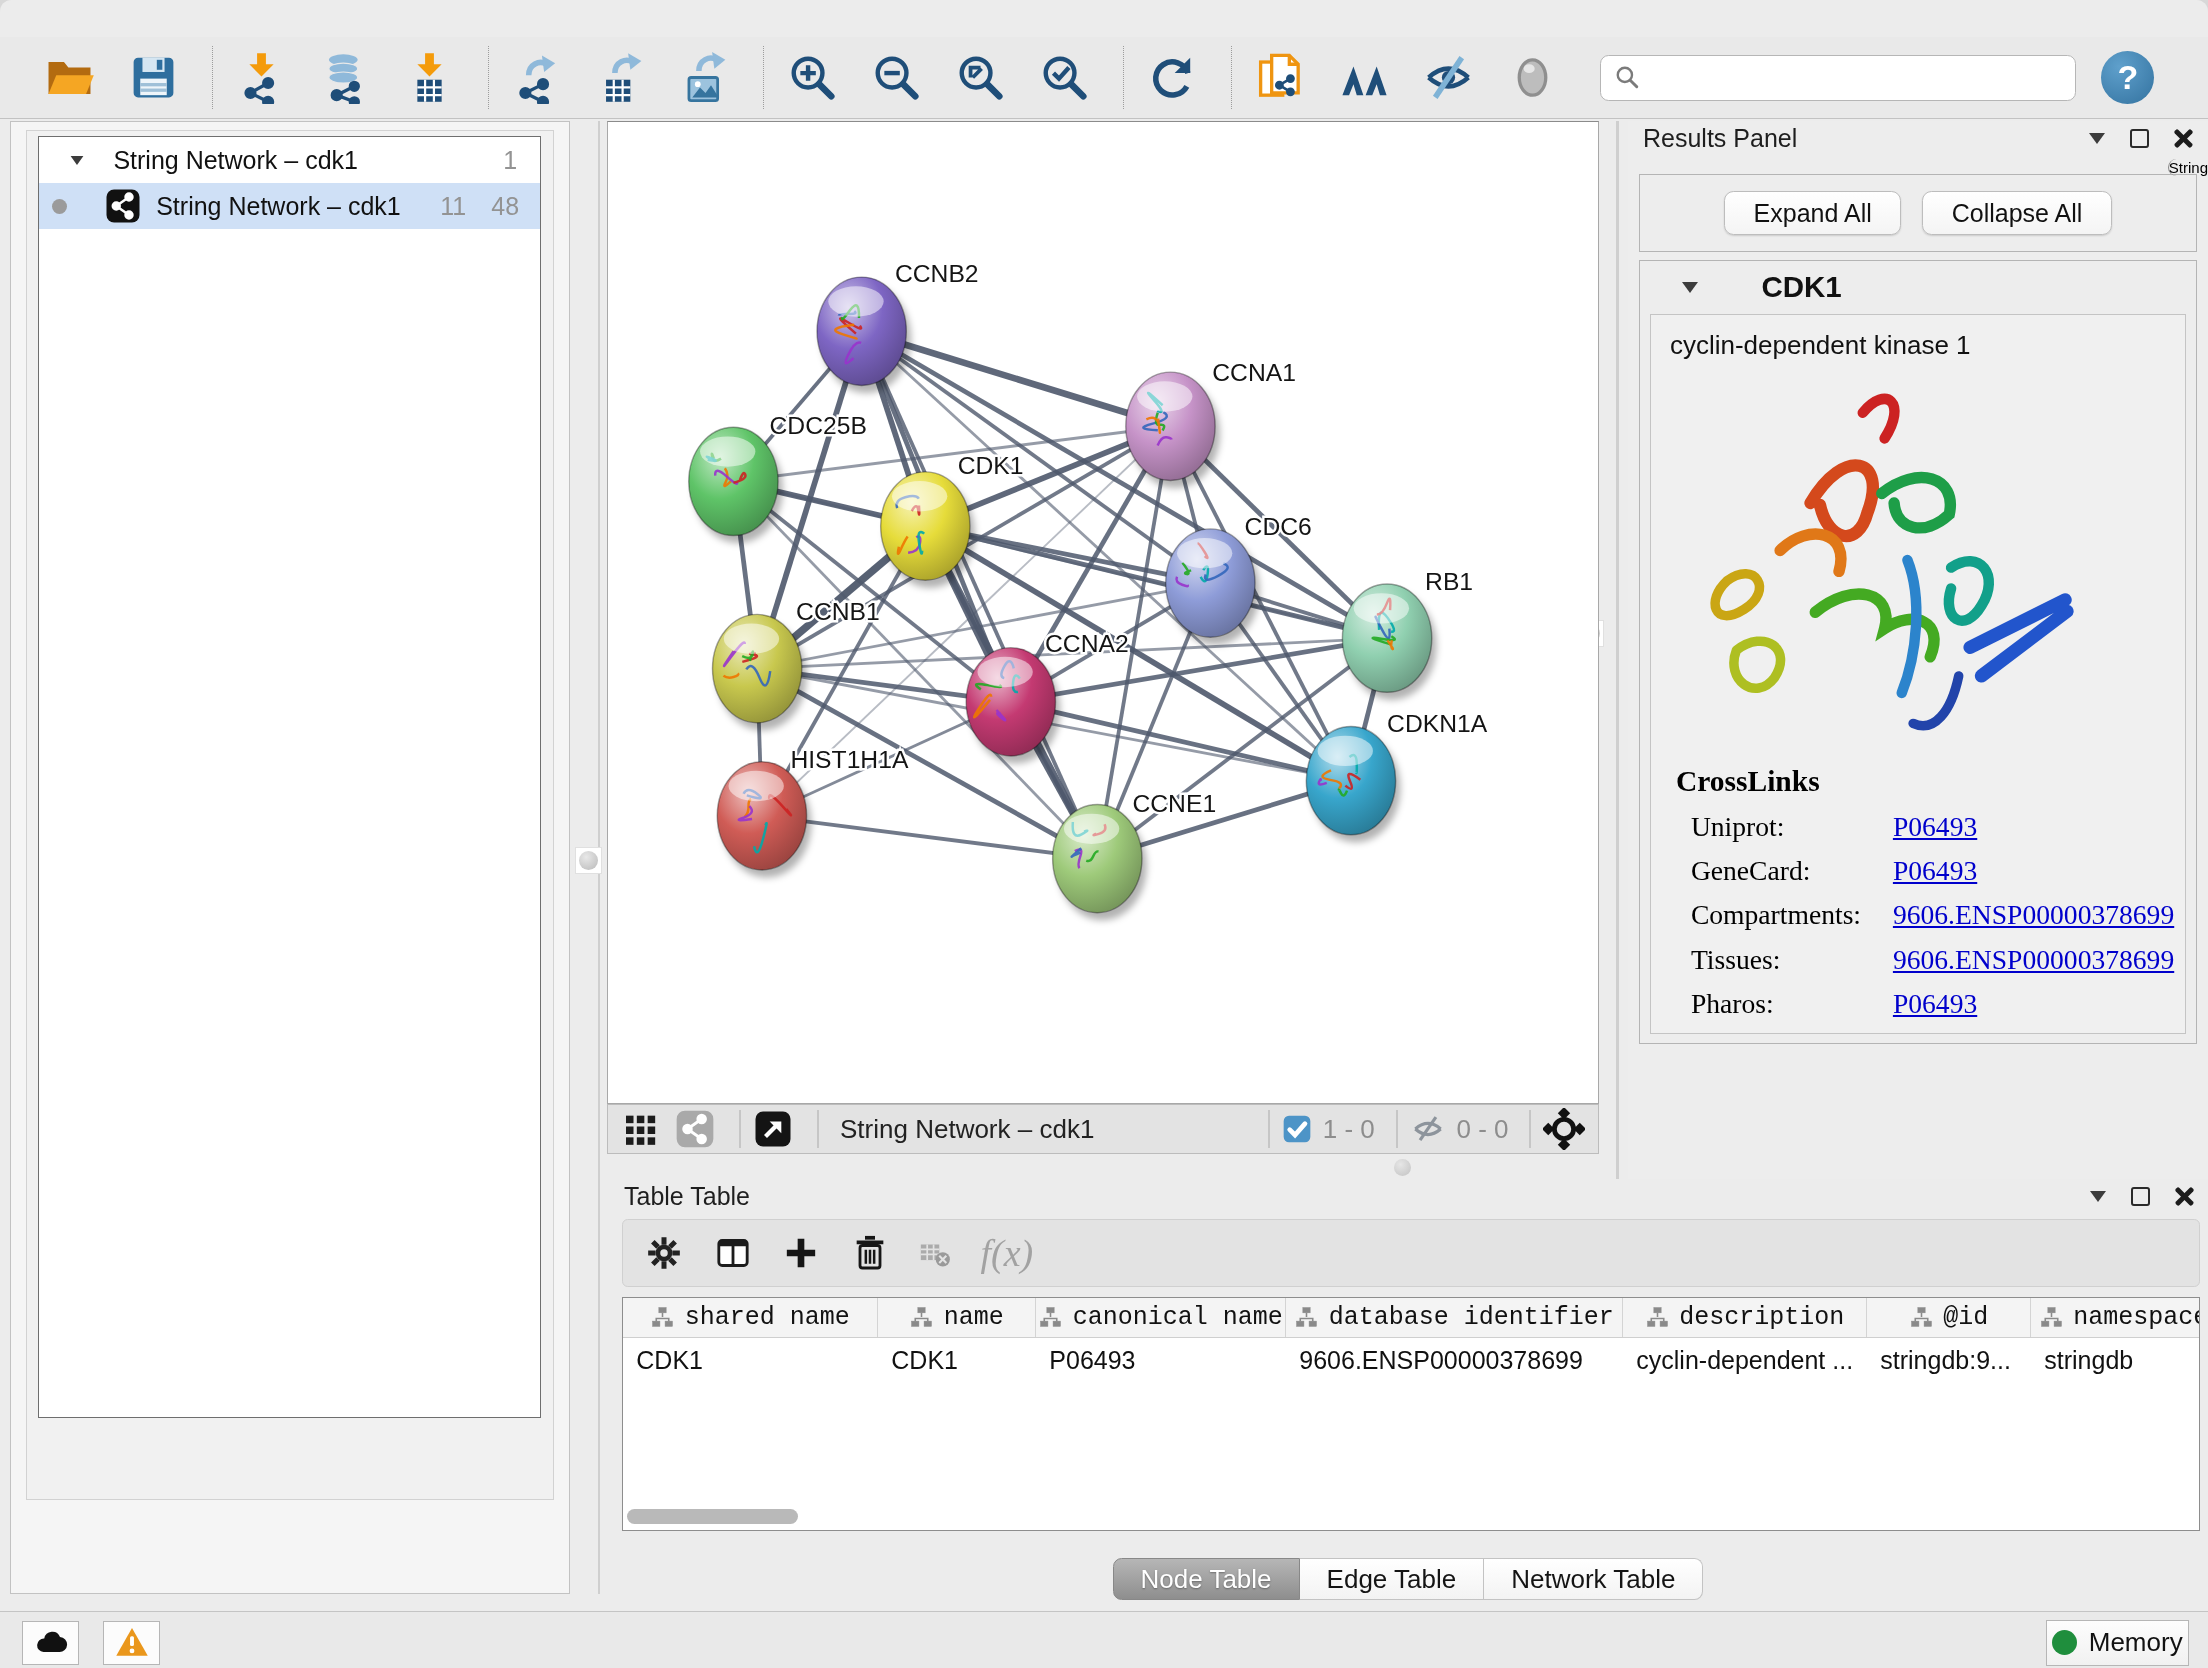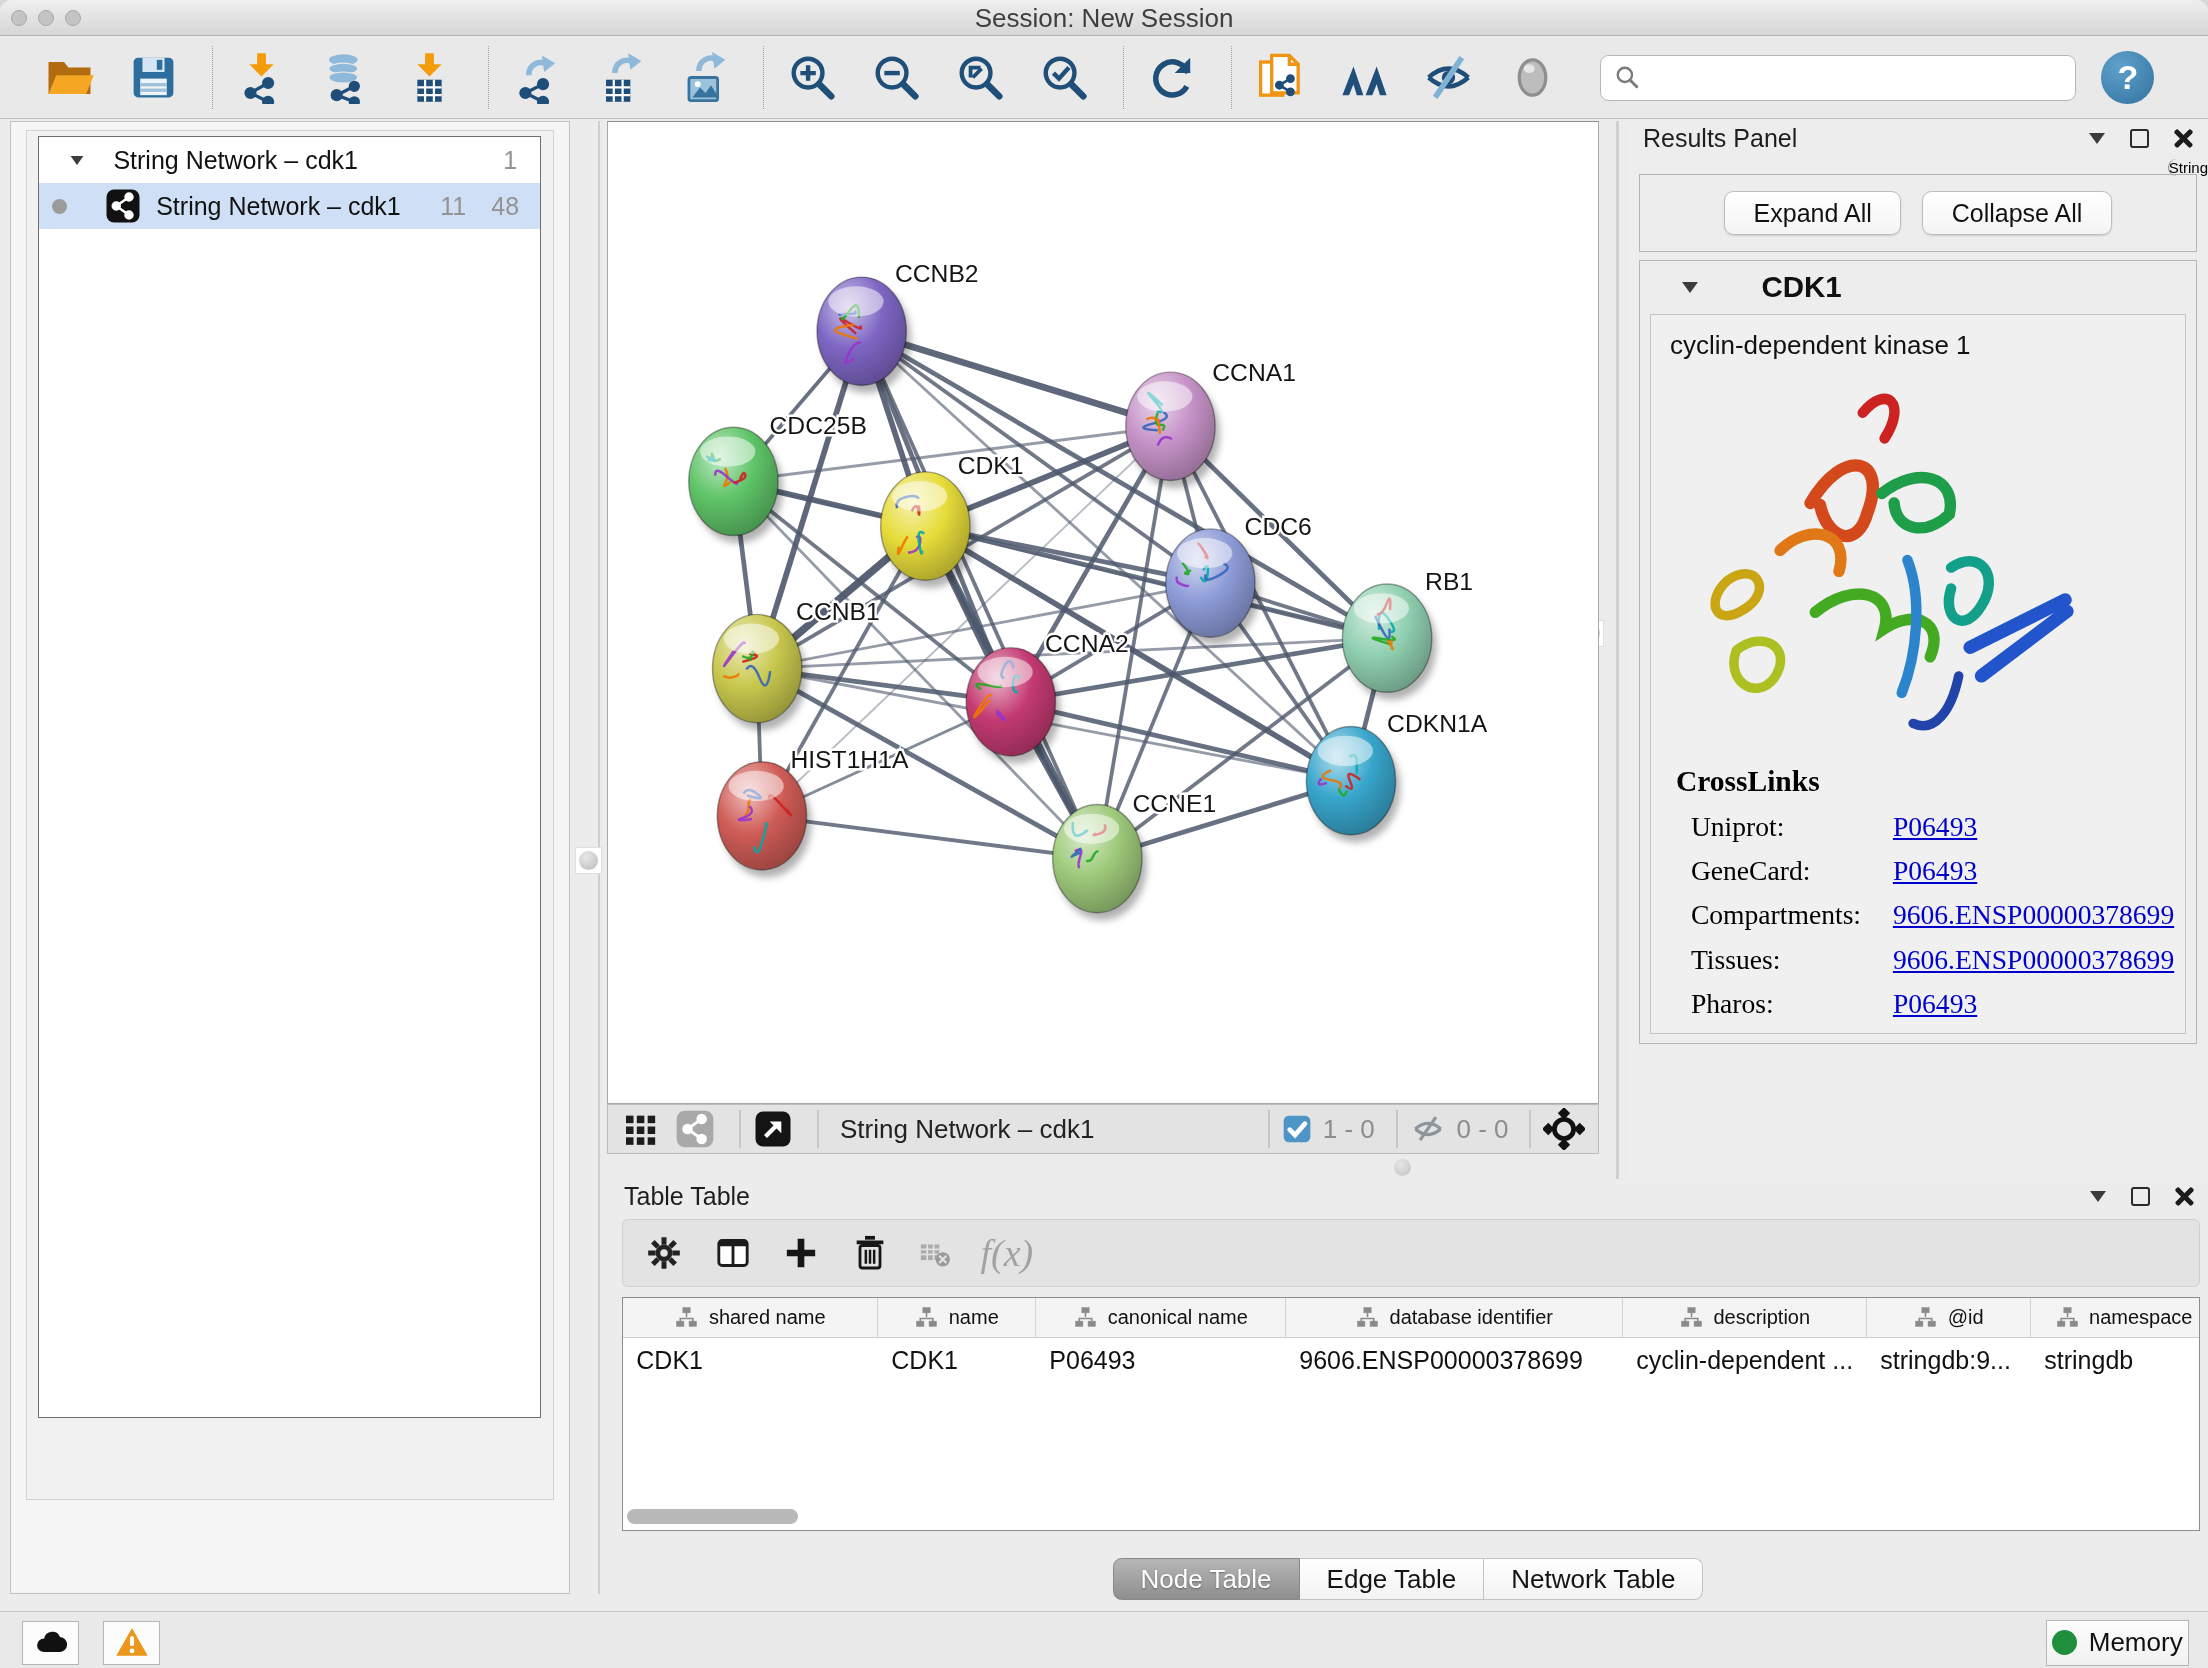--- a/index.html
+++ b/index.html
@@ -112,22 +112,22 @@
 
   
   .table-panel { position:absolute; left:607px; top:1179px; width:1602px; height:415px; background:#ececec; }
   .tp-toolbar { position:absolute; left:15px; right:9.5px; top:40px; height:68px; background:#e3e3e3;
     border:1px solid #d0d0d0; border-radius:5.7px; display:flex; align-items:center; padding-left:21px; gap:28.5px; }
   .tp-toolbar svg { width:40px; height:40px; }
   .fx { font-family:"Liberation Serif","DejaVu Serif",serif; font-style:italic; font-size:38px; color:#a2a2a2; }
   .grid-table { position:absolute; left:15px; right:9.5px; top:118px; height:234px; background:#fff;
     border:1.9px solid #8d8d8d; overflow:hidden; }
   .thead { display:flex; height:40px; background:#f4f4f4; border-bottom:1.9px solid #cfcfcf; }
-  .thead .cell { display:flex; align-items:center; justify-content:center; gap:9.5px; font-size:20px; color:#111;
-    border-right:1px solid #d4d4d4; flex:none; overflow:hidden; white-space:nowrap; }
+  .thead .cell { display:flex; align-items:center; justify-content:center; gap:9.5px; font-size:25px; color:#111;
+    border-right:1px solid #d4d4d4; flex:none; overflow:hidden; white-space:nowrap;font-family:Liberation Mono, monospace; }
   .thead .cell svg { width:25px; height:25px; flex:none; }
   .trow { display:flex; height:44px; }
   .trow .cell { font-size:25px; color:#111; padding-left:13.3px; display:flex; align-items:center;
     flex:none; overflow:hidden; white-space:nowrap; }
   .hscroll { position:absolute; left:3.8px; bottom:5.7px; width:171px; height:15px; background:#b9b9b9; border-radius:8.6px; }
   .tp-tabs { position:absolute; left:0; right:0; top:379px; display:flex; justify-content:center; }
 
   
   .statusbar { position:absolute; left:0; bottom:0; width:2208px; height:57px; background:#e9e9e9; border-top:1px solid #c4c4c4; }
   .sb-btn { position:absolute; top:8.6px; height:44px; background:#fcfcfc; border:1.9px solid #b6b6b6;
@@ -135,26 +135,20 @@
   .sb-btn svg { width:36px; height:36px; }
   .memory-btn { position:absolute; right:19px; top:7.6px; width:143px; height:46px; background:linear-gradient(#fdfdfd,#f1f1f1);
     border:1.9px solid #b6b6b6; display:flex; align-items:center; justify-content:center; gap:11.4px; font-size:26px; color:#111; }
   .memdot { width:25px; height:25px; border-radius:50%; background:#1f8e3d; }
 </style>
 </head>
 <body>
 
 <div id="app">
 
-  <div class="titlebar">
-    <div class="traffic" style="left:11.4px"></div>
-    <div class="traffic" style="left:38px"></div>
-    <div class="traffic" style="left:65px"></div>
-    <div class="title-text">Session: New Session</div>
-  </div>
 
   <div class="toolbar">
     <div class="tbtn">
       <svg viewBox="0 0 48 48">
         <path d="M5 39V10h14l4 5h20v24z" fill="#b36b10"></path>
         <path d="M5 39l7-17h34l-7 17z" fill="#f5a623"></path>
       </svg>
     </div>
     <div class="tbtn">
       <svg viewBox="0 0 48 48">

